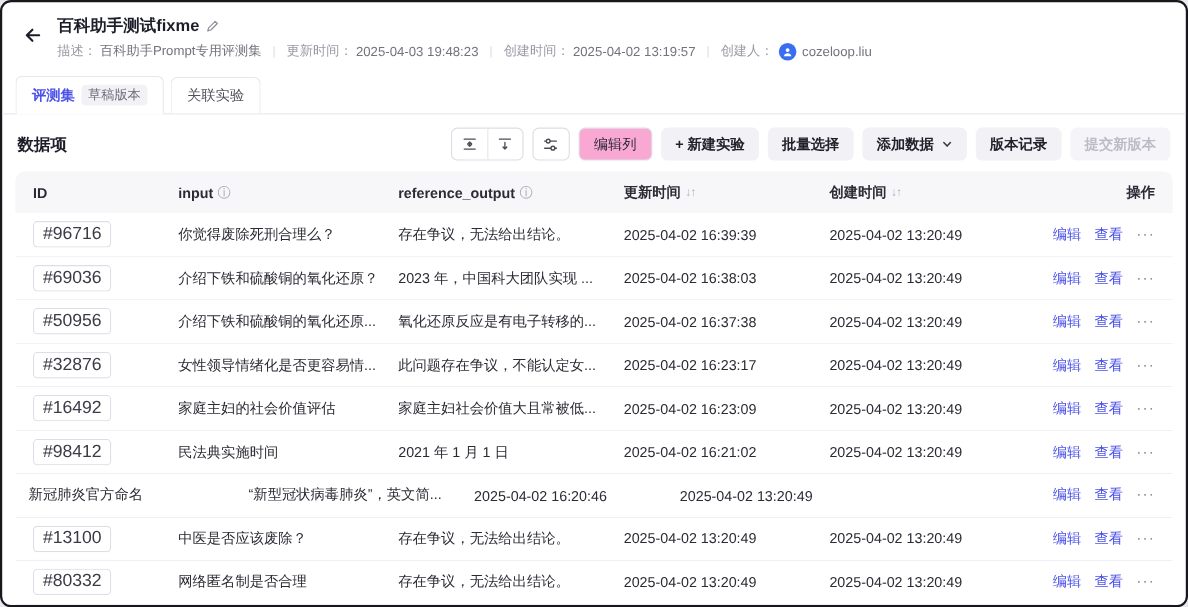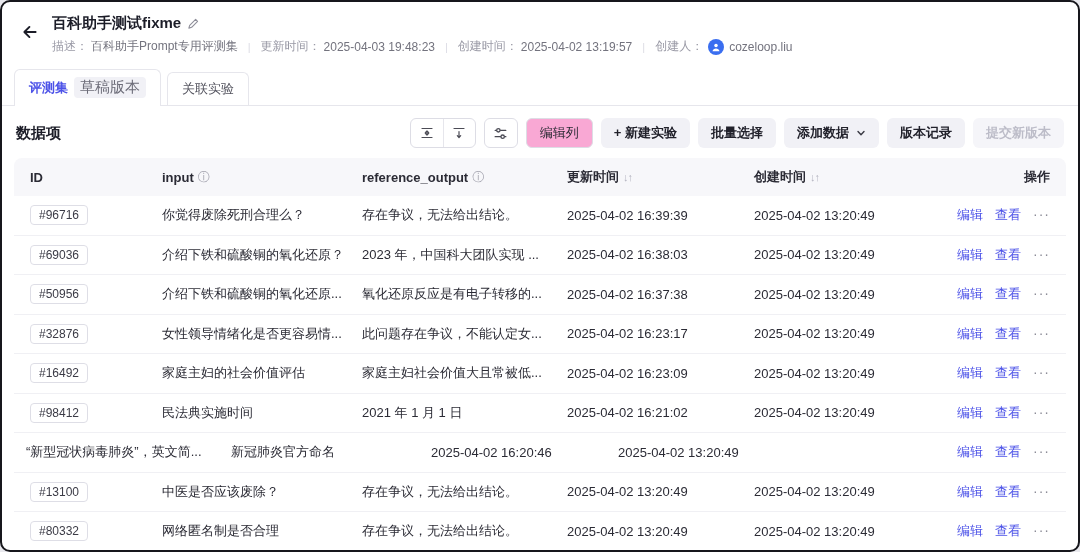--- a/index.html
+++ b/index.html
@@ -24,21 +24,21 @@
   .meta-value { color: #73737e; }
   .meta-sep { color: #dcdce4; font-size: 11px; }
   .avatar { width: 16px; height: 16px; border-radius: 50%; background: #3a6ef0;
     display: inline-flex; align-items: center; justify-content: center; margin: 0 2px; }
   
   .tabs { display: flex; align-items: flex-end; padding: 6px 12px 0 12px; border-bottom: 1px solid #e6e6ec; gap: 6px; }
   .tab { display: flex; align-items: center; gap: 6px; padding: 7px 14px; font-size: 13px;
     border: 1px solid #e6e6ec; border-bottom: none; border-radius: 6px 6px 0 0; background: #fff;
     color: #53535e; cursor: pointer; position: relative; }
   .tab.active { color: #4d53e8; font-weight: 700; margin-bottom: -1px; padding-bottom: 8px; background: #fff; }
-  .tab-badge { background: #f1f1f6; color: #6c6c78; font-size: 15px; font-weight: 400;
+  .tab-badge { background: #f1f1f6; color: #6c6c78; font-size: 12px; font-weight: 400;
     padding: 1px 6px; border-radius: 4px; font-family: Liberation Mono, monospace; }
   
   .section-bar { display: flex; align-items: center; justify-content: space-between; padding: 12px 14px 10px 14px; }
   .section-title { font-size: 15px; font-weight: 700; color: #1c1d28; }
   .toolbar { display: flex; align-items: center; gap: 8px; }
   .icon-group { display: flex; border: 1px solid #dddde5; border-radius: 6px; overflow: hidden; height: 30px; background: #fff; }
   .icon-cell { width: 32px; display: flex; align-items: center; justify-content: center; cursor: pointer; color: #4b4b55; }
   .icon-cell + .icon-cell { border-left: 1px solid #e6e6ec; }
   .icon-btn { width: 34px; height: 30px; border: 1px solid #dddde5; border-radius: 6px; background: #fff;
     display: flex; align-items: center; justify-content: center; cursor: pointer; color: #4b4b55; }
@@ -58,21 +58,21 @@
   .col-input{ width: 200px; padding-left: 12px; }
   .col-ref  { width: 205px; padding-left: 12px; }
   .col-upd  { width: 187px; padding-left: 12px; }
   .col-crt  { width: 170px; padding-left: 12px; }
   .col-act  { flex: 1; padding-right: 16px; text-align: right; }
   .th { display: flex; align-items: center; gap: 4px; }
   .th.col-act { display: block; }
   .info-ic { color: #a3a3ae; font-size: 12px; font-weight: 400; }
   .sort-ic { color: #b4b4c0; font-size: 11px; letter-spacing: -1px; font-weight: 400; cursor: pointer; }
   .id-chip { display: inline-block; border: 1px solid #dedee6; border-radius: 4px; padding: 2px 8px;
-    font-size: 12px; color: #3b3b46; background: #fff; }
+    font-size: 16px; color: #3b3b46; background: #fff; }
   .link { color: #4d53e8; font-size: 13px; cursor: pointer; text-decoration: none; margin-left: 12px; }
   .more { color: #8c8c97; font-size: 14px; margin-left: 12px; cursor: pointer; letter-spacing: 1px; }
 </style>
 </head>
 <body>
 
 <div class="window">
 
   <div class="header">
     <div class="back-btn">
@@ -235,22 +235,22 @@
         </div>
         <div class="tr">
           <div class="td col-id"><span class="id-chip">#98412</span></div>
           <div class="td col-input">民法典实施时间</div>
           <div class="td col-ref">2021 年 1 月 1 日</div>
           <div class="td col-upd">2025-04-02 16:21:02</div>
           <div class="td col-crt">2025-04-02 13:20:49</div>
           <div class="td col-act"><a class="link">编辑</a><a class="link">查看</a><span class="more">···</span></div>
         </div>
         <div class="tr">
+          <div class="td col-input">新冠肺炎官方命名</div>
           <div class="td col-ref">“新型冠状病毒肺炎”，英文简...</div>
-          <div class="td col-input">新冠肺炎官方命名</div>
           <div class="td col-upd">2025-04-02 16:20:46</div>
           <div class="td col-crt">2025-04-02 13:20:49</div>
           <div class="td col-act"><a class="link">编辑</a><a class="link">查看</a><span class="more">···</span></div>
         </div>
         <div class="tr">
           <div class="td col-id"><span class="id-chip">#13100</span></div>
           <div class="td col-input">中医是否应该废除？</div>
           <div class="td col-ref">存在争议，无法给出结论。</div>
           <div class="td col-upd">2025-04-02 13:20:49</div>
           <div class="td col-crt">2025-04-02 13:20:49</div>

